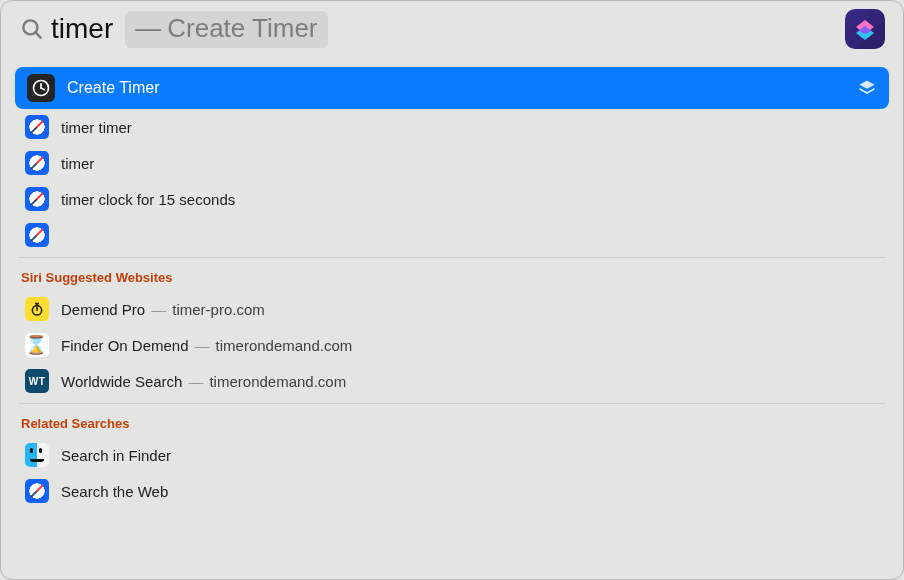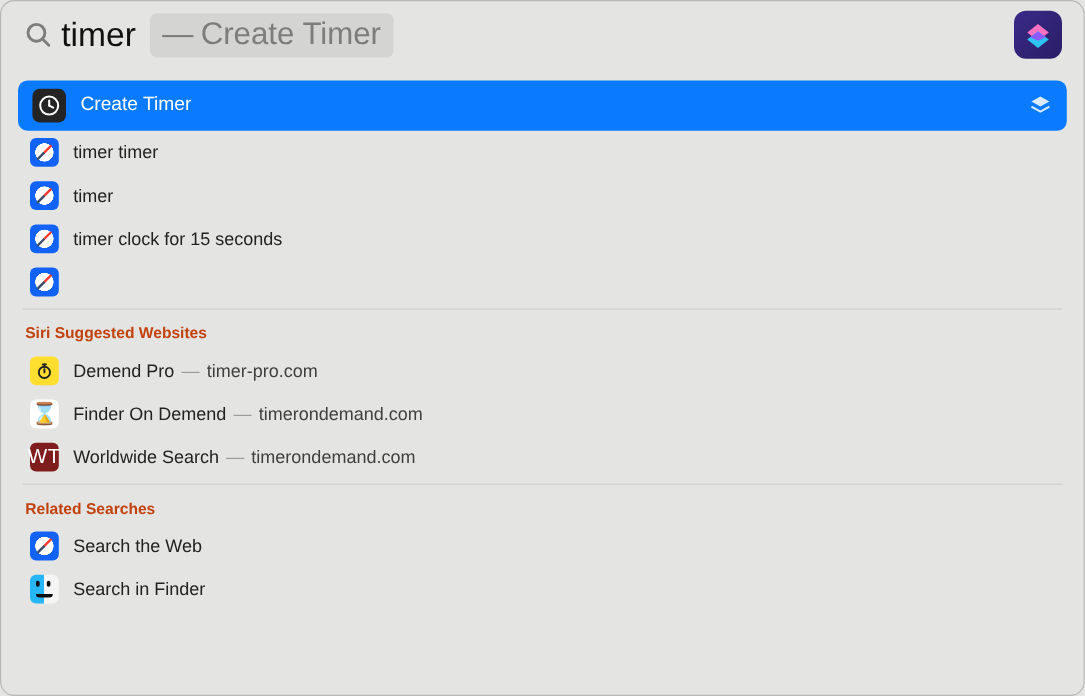--- a/index.html
+++ b/index.html
@@ -115,21 +115,21 @@
   }
   .ic-safari::after {
     content: ""; position: absolute; left: 50%; top: 50%;
     width: 2px; height: 70%;
     background: linear-gradient(#ff3b2f 0 50%, #3b4c6b 50% 100%);
     transform: translate(-50%, -50%) rotate(45deg);
     border-radius: 1px;
   }
   .ic-stopwatch { background: #ffde2f; display:flex; align-items:center; justify-content:center;}
   .ic-hourglass { background: #fff; display:flex; align-items:center; justify-content:center; font-size:18px; color:#d44; }
-  .ic-wt { background: #7f1d1d; color:#fff; font-weight:400; font-size:17px; letter-spacing:0.5px; }
+  .ic-wt { background: #0c4a6e; color:#fff; font-weight:700; font-size:10px; letter-spacing:0.5px; }
   .ic-finder {
     background: linear-gradient(90deg, #26b6f6 0 50%, #f5f5f5 50% 100%);
     position: relative;
   }
   .ic-finder::before, .ic-finder::after {
     content:""; position:absolute; background:#0b0b0b; border-radius:2px;
   }
   .ic-finder::before { 
     width:3px; height:5px; left:5px; top:5px;
     box-shadow: 9px 0 0 #0b0b0b;
@@ -228,22 +228,22 @@
     <div class="row">
       <span class="icon ic-wt">WT</span>
       <span class="label">Worldwide Search</span>
       <span class="sep-dash">—</span>
       <span class="secondary">timerondemand.com</span>
       <span class="spacer"></span>
     </div>
     <hr class="section-divider">
     <div class="section-header">Related Searches</div>
     <div class="row">
-      <span class="icon ic-safari"></span>
-      <span class="label">Search the Web</span>
-      <span class="spacer"></span>
-    </div>
-    <div class="row">
       <span class="icon ic-finder"></span>
       <span class="label">Search in Finder</span>
       <span class="spacer"></span>
     </div>
+    <div class="row">
+      <span class="icon ic-safari"></span>
+      <span class="label">Search the Web</span>
+      <span class="spacer"></span>
+    </div>
   </div>
 
 </body></html>

